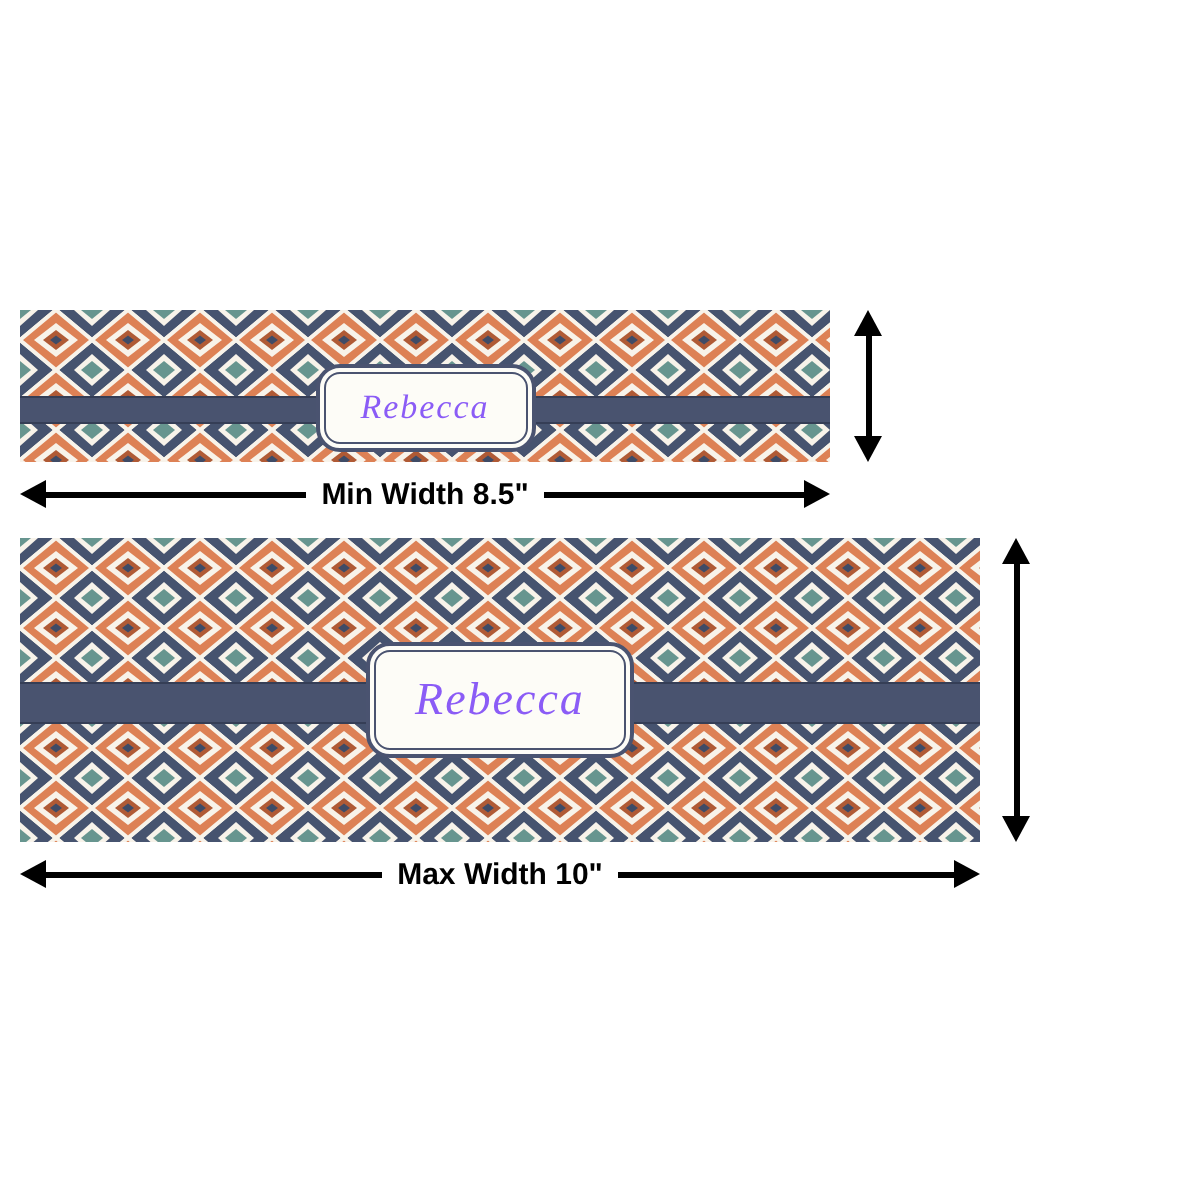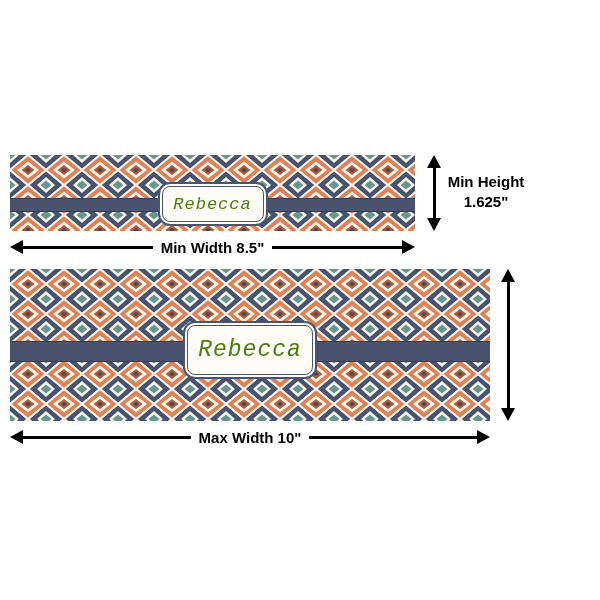--- a/index.html
+++ b/index.html
@@ -23,21 +23,21 @@
     border-radius:12px;box-sizing:border-box;
     display:flex;align-items:stretch;justify-content:stretch;
   }
   .plaque-min{left:50%;top:27px;width:110px;height:44px;margin-left:-55px;}
   .plaque-max{left:50%;top:52px;width:134px;height:58px;margin-left:-67px;}
   .plaque-inner{
     flex:1;margin:2px;border:1px solid #4a5370;border-radius:8px;
     display:flex;align-items:center;justify-content:center;
   }
   .name-text{
-    font-family:Liberation Mono, monospace;font-style:italic;color:#4d7c0f;
+    font-family:Liberation Serif, serif;font-style:italic;color:#8b5cf6;
     letter-spacing:1px;
   }
   .name-min{font-size:17px;}
   .name-max{font-size:23px;}
   
   .h-arrow{position:absolute;display:flex;align-items:center;height:16px;}
   .h-arrow-min{left:10px;top:239px;width:405px;}
   .h-arrow-max{left:10px;top:429px;width:480px;}
   .hline{flex:1;height:3px;background:#000;}
   .v-arrow{position:absolute;display:flex;flex-direction:column;align-items:center;width:16px;}
@@ -102,24 +102,20 @@
         <span class="name-text name-min">Rebecca</span>
       </div>
     </div>
   </div>
 
   <div class="v-arrow v-arrow-min">
     <div class="ah ah-up"></div>
     <div class="vline"></div>
     <div class="ah ah-down"></div>
   </div>
-  <div class="dim-text dim-min-height">
-    <div>Min Height</div>
-    <div>1.625"</div>
-  </div>
 
   <div class="h-arrow h-arrow-min">
     <div class="ah ah-left"></div>
     <div class="hline"></div>
     <div class="dim-label">Min Width 8.5"</div>
     <div class="hline"></div>
     <div class="ah ah-right"></div>
   </div>
 
   <div class="banner banner-max">

